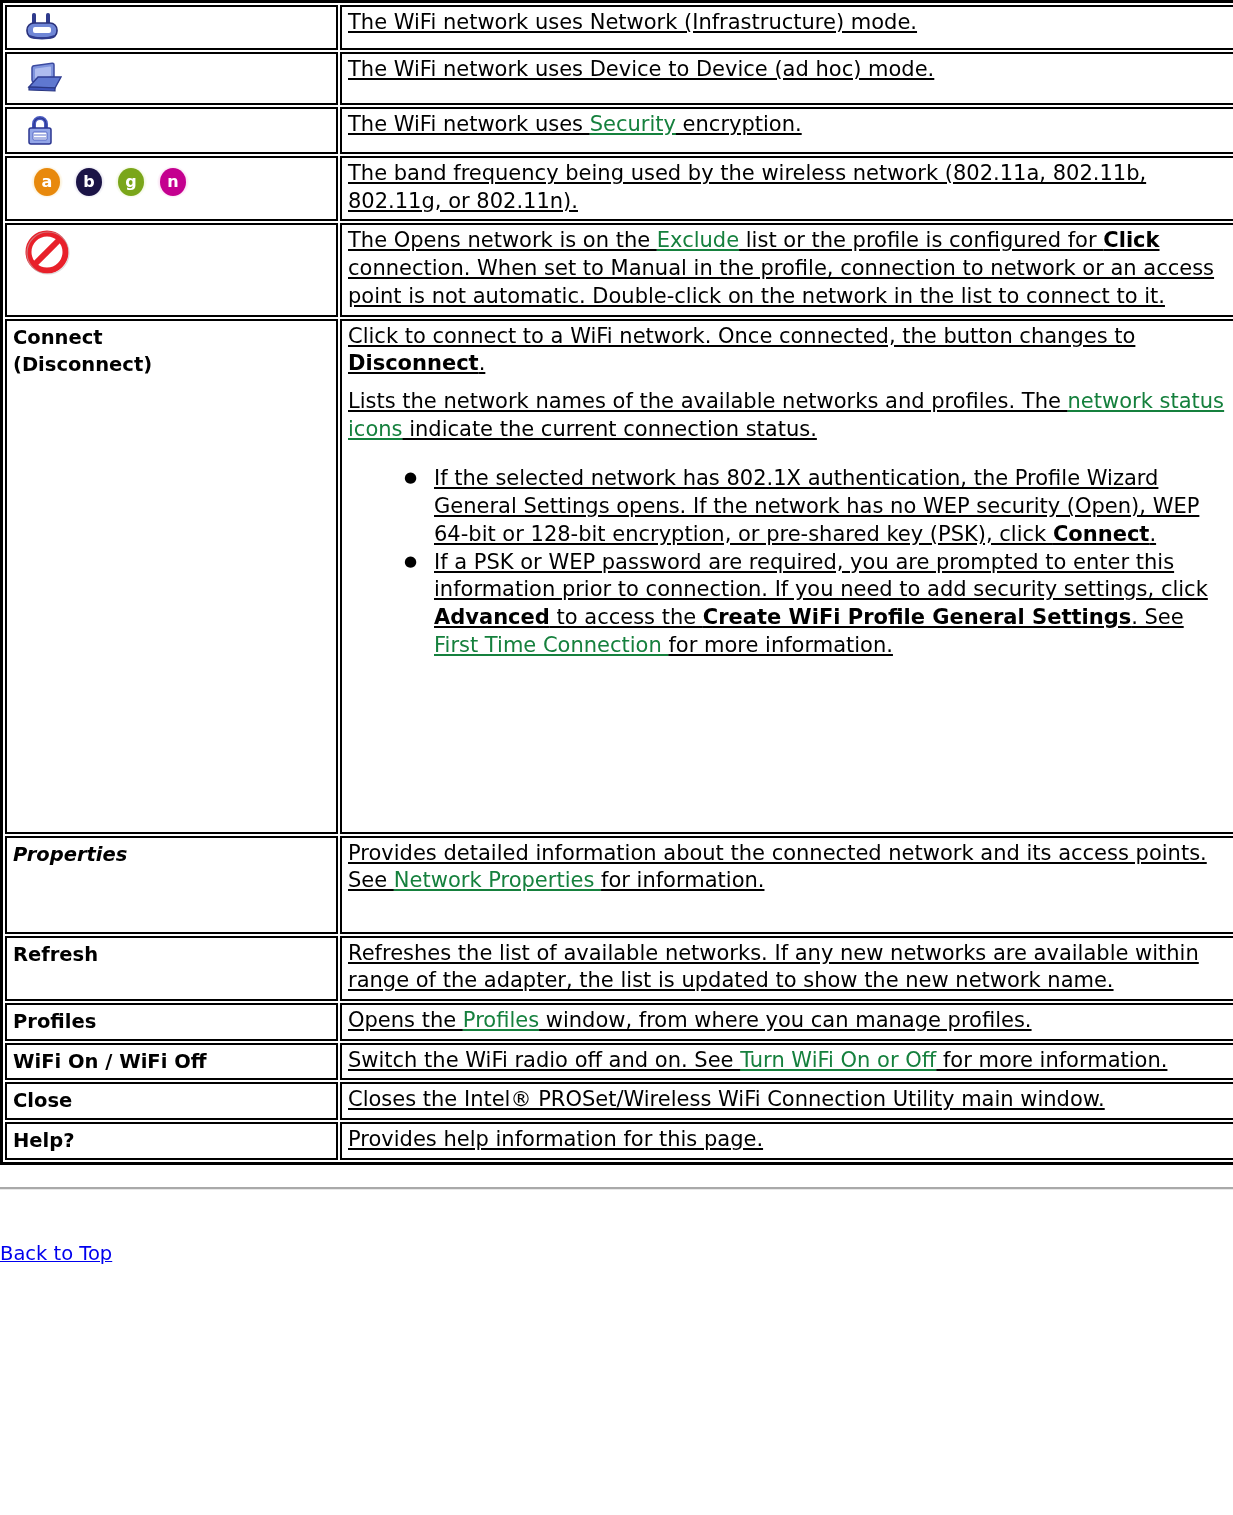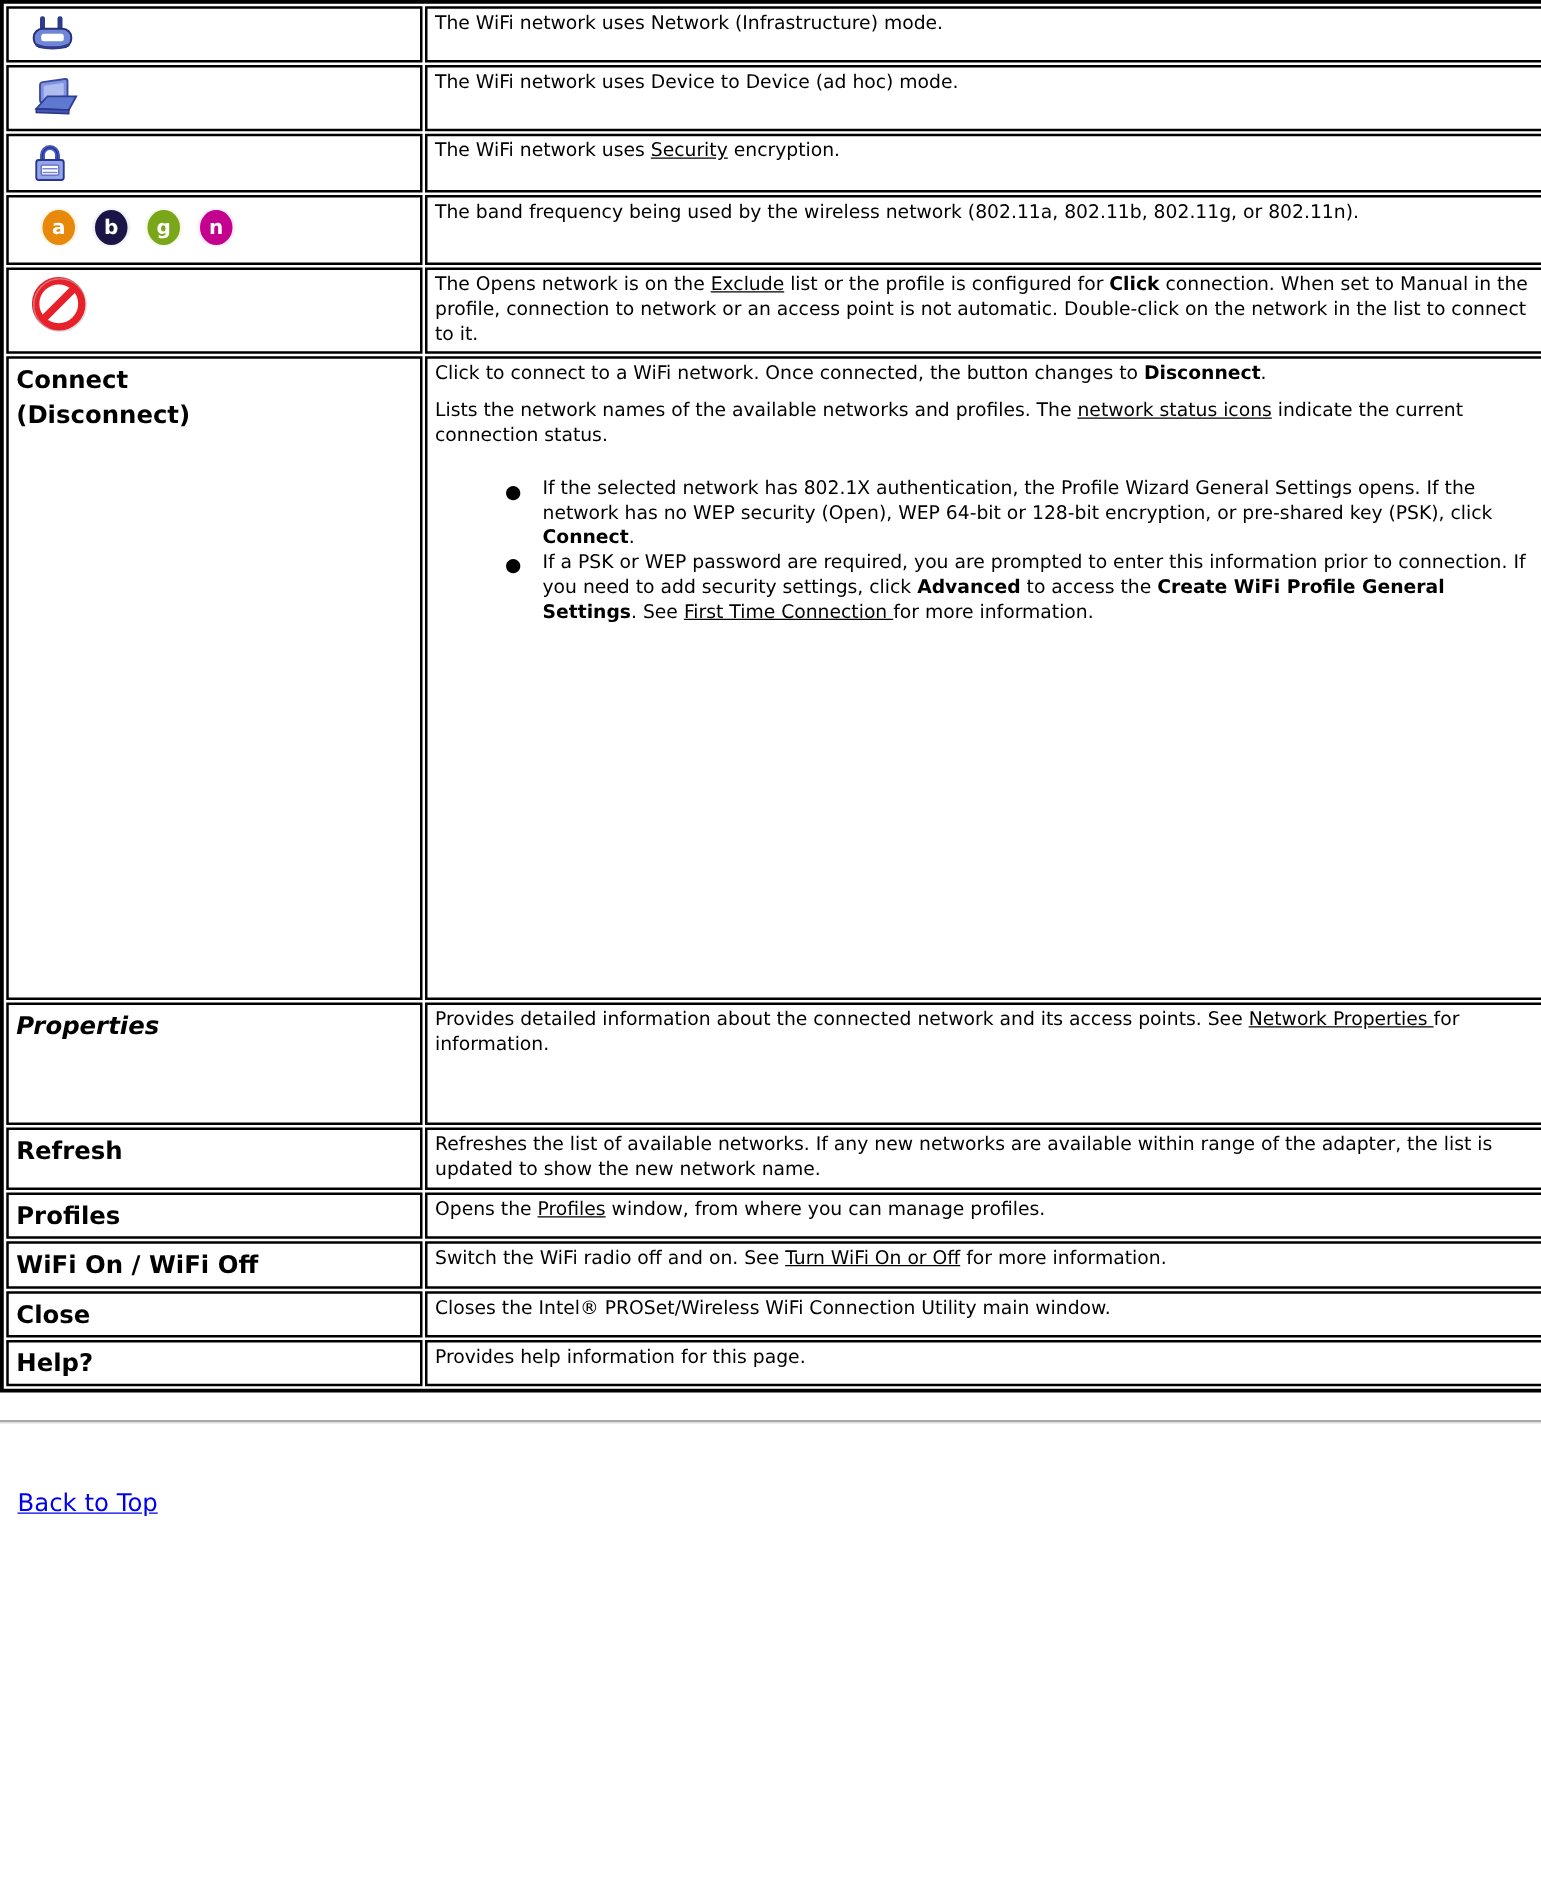--- a/index.html
+++ b/index.html
@@ -43,34 +43,35 @@
     width: 881px;
   }
   .label-text {
     font-weight: bold;
     font-size: 19.5px;
     line-height: 1.3;
     display: block;
     padding-top: 2px;
   }
   .desc-text {
-    font-size: 15px;
+    font-size: 21px;
     line-height: 1.32;
     display: block;
+    text-decoration: underline;
   }
   p.para {
     margin: 0 0 0 0;
     padding: 0;
   }
   p.para + p.para {
     margin-top: 10px;
   }
 
   a.link {
-    color: #000000;
+    color: #15803d;
     text-decoration: underline;
   }
   .bold { font-weight: bold; }
 
   ul.bullets {
     margin: 22px 0 0 0;
     padding: 0 0 0 56px;
     list-style: none;
   }
   ul.bullets li {
@@ -124,21 +125,21 @@
   
   hr.sep {
     border: none;
     border-top: 2px solid #a9a9a9;
     border-bottom: 1px solid #e8e8e8;
     margin: 22px 0 0 0;
     height: 0;
     width: 1233px;
   }
   .footer {
-    padding: 52px 0 0 14px;
+    padding: 52px 0 0 0;
   }
   a.back-to-top {
     color: #0000ee;
     text-decoration: underline;
     font-size: 19.5px;
   }
 </style>
 </head>
 <body>
 

